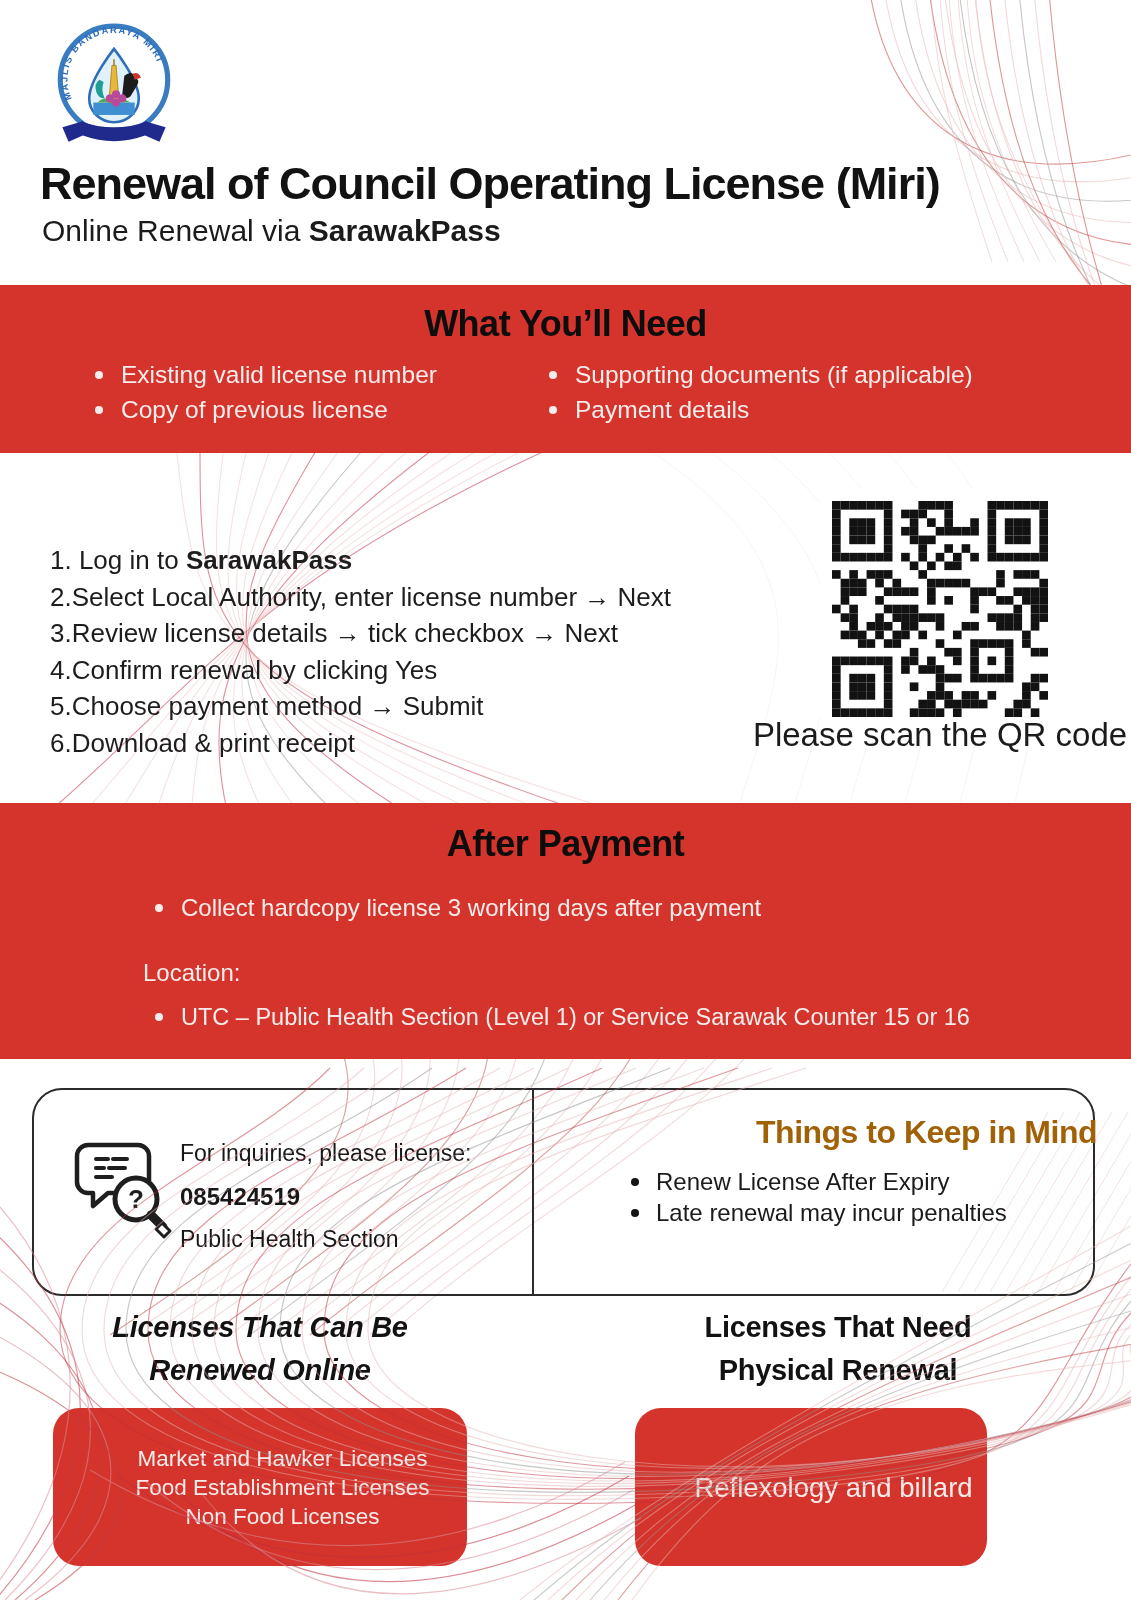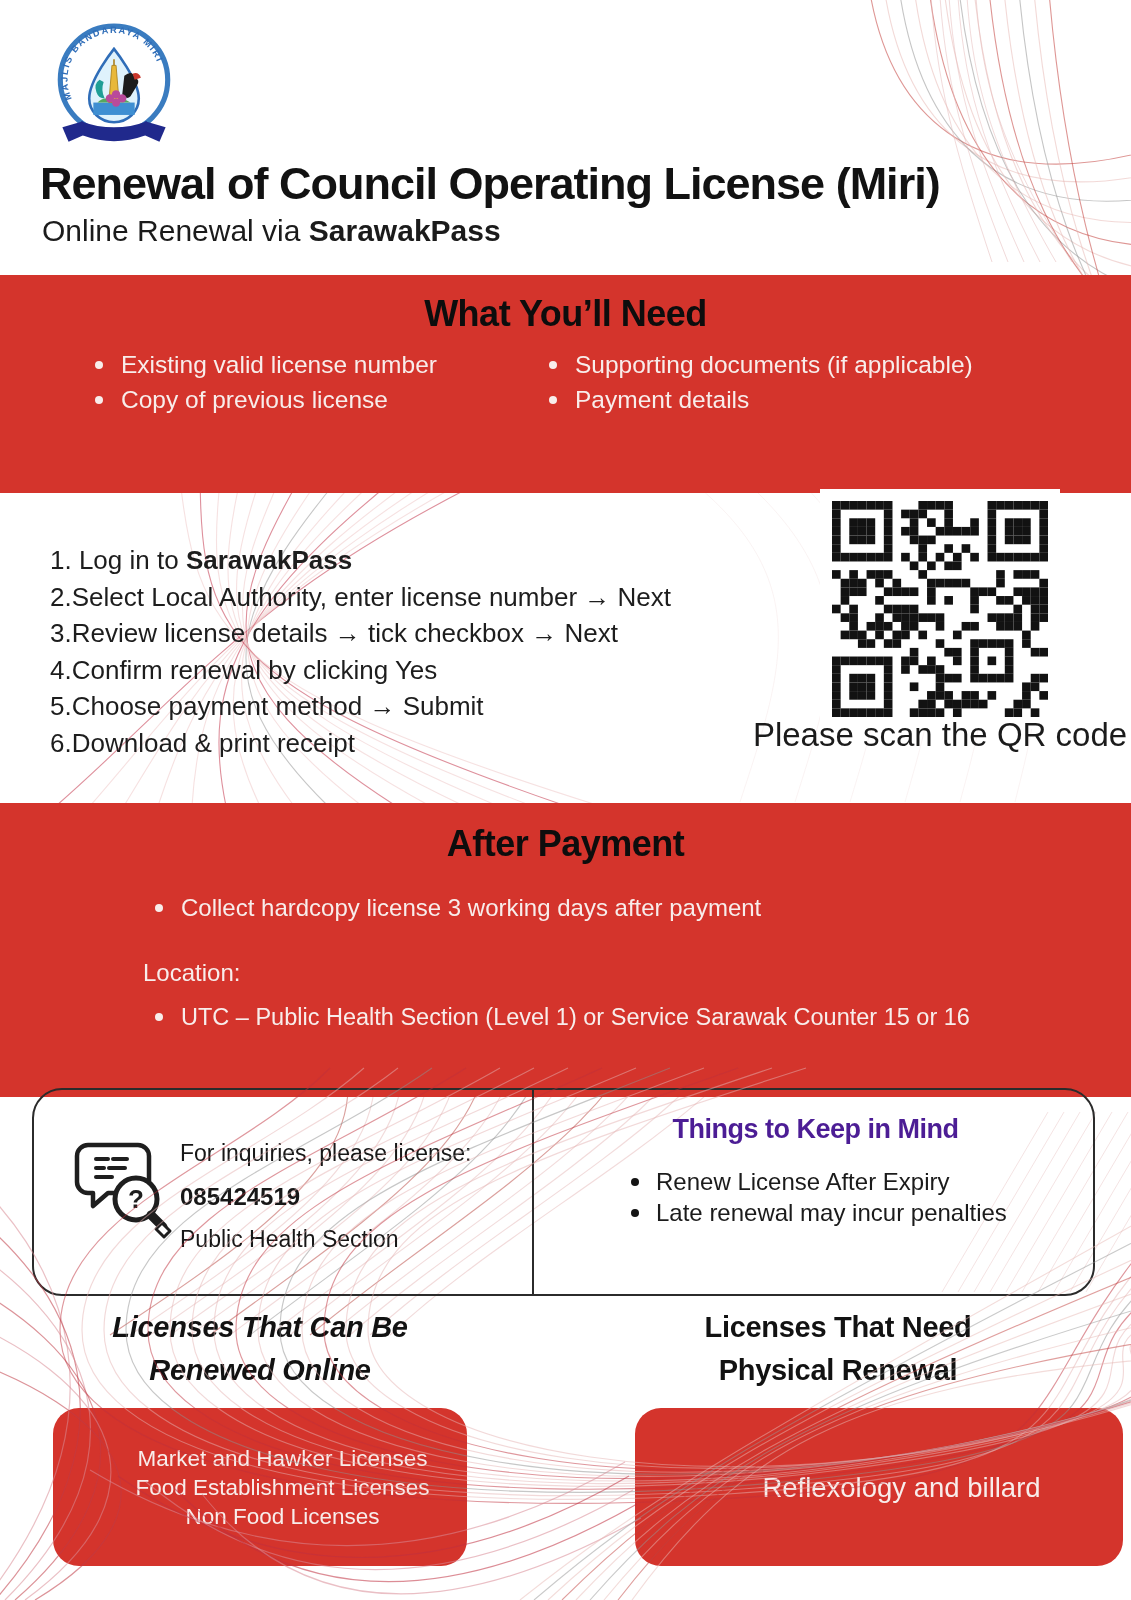--- a/index.html
+++ b/index.html
@@ -11,22 +11,22 @@
 
   
   .logo{left:52px;top:22px;width:124px;height:126px;}
   .title{left:40px;top:158px;width:1070px;font-size:45px;font-weight:700;letter-spacing:-1px;
     line-height:52px;color:#121212;}
   .subtitle{left:42px;top:212px;font-size:30px;line-height:37px;color:#1b1b1b;font-weight:400;}
   .subtitle b{font-weight:700;}
 
   
   .banner{left:0;width:1131px;background:var(--red,#d4342c);}
-  .banner1{top:275px;height:218px;}
-  .banner2{top:803px;height:294px;}
+  .banner1{top:285px;height:168px;}
+  .banner2{top:803px;height:256px;}
   .banner-title{position:absolute;left:0;width:100%;text-align:center;font-weight:700;
     font-size:36px;color:#0d0d0d;letter-spacing:-0.5px;}
   .b1-title{top:18px;}
   .b2-title{top:20px;}
   .wyn-col{position:absolute;top:72px;}
   .wyn-col-0{left:95px;}
   .wyn-col-1{left:549px;}
   .rrow{display:flex;align-items:center;height:35px;font-size:24.5px;color:#f8edeb;}
   .rrow .dot{width:8px;height:8px;border-radius:50%;background:#f8edeb;margin-right:18px;flex:none;}
   .ap-bullets{position:absolute;left:155px;top:88px;}
@@ -46,35 +46,35 @@
   .qr-wrap{left:820px;top:489px;width:240px;height:240px;}
   .qr-caption{left:750px;top:716px;width:380px;text-align:center;font-size:33px;color:#1b1b1b;}
 
   
   .info-box{left:32px;top:1088px;width:1063px;height:208px;border:2px solid #2b2b2b;border-radius:30px;}
   .info-divider{position:absolute;left:498px;top:0;width:2px;height:204px;background:#2b2b2b;}
   .contact-icon{position:absolute;left:36px;top:44px;width:110px;height:112px;}
   .contact-text{position:absolute;left:146px;top:42px;font-size:23px;line-height:43px;color:#171717;}
   .contact-text .phone{font-weight:700;font-size:24px;}
   .reminders{position:absolute;left:500px;top:0;width:563px;height:204px;}
-  .reminders-title{position:absolute;left:0;top:24px;width:100%;text-align:center;
-    font-size:27px;font-weight:700;color:#4c1d95;letter-spacing:-0.5px;}
+  .reminders-title{position:absolute;left:0;top:24px;width:100%;text-align:right;
+    font-size:32px;font-weight:700;color:#a16207;letter-spacing:-0.5px;}
   .rem-list{position:absolute;left:97px;top:76px;}
   .rem-row{display:flex;align-items:center;height:31.5px;font-size:24px;color:#1b1b1b;}
   .rem-row .dot{width:8px;height:8px;border-radius:50%;background:#141414;margin-right:17px;flex:none;}
 
   
   .col-head{top:1306px;width:460px;text-align:center;font-size:29px;font-weight:700;
     line-height:43px;color:#121212;letter-spacing:-0.3px;}
   .col-head.online{left:30px;font-style:italic;}
   .col-head.physical{left:608px;}
   .red-card{top:1408px;height:158px;background:var(--red,#d4342c);border-radius:26px;
     display:flex;flex-direction:column;align-items:center;justify-content:center;padding-left:45px;}
   .red-card.online{left:53px;width:414px;}
-  .red-card.physical{left:635px;width:488px;}
+  .red-card.physical{left:635px;width:352px;}
   .card-line{font-size:22.5px;line-height:29px;color:#f8edeb;text-align:center;}
   .red-card.physical .card-line{font-size:27.5px;}
 </style>
 </head>
 <body>
 
 <div class="poster">
 
   <svg id="decor-back" class="decor" width="1131" height="1600" viewBox="0 0 1131 1600" aria-hidden="true">
       <path d="M 868,-20 C 886,110 968,200 1151,150" fill="none" stroke="#c23f3d" stroke-opacity="0.55" stroke-width="1.1"></path>

